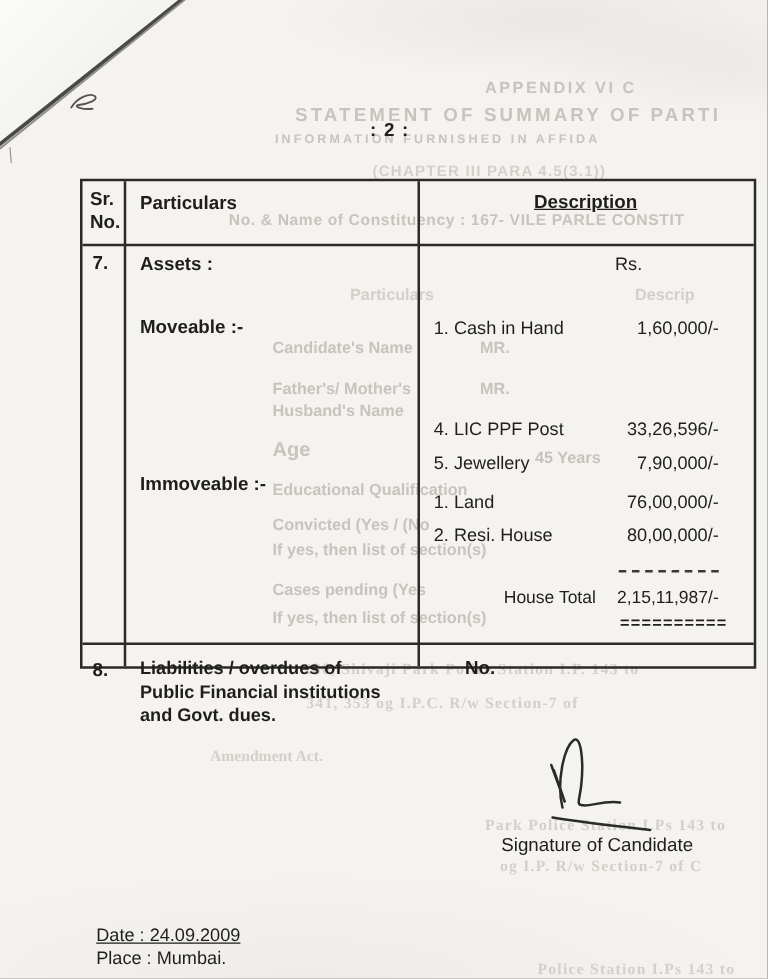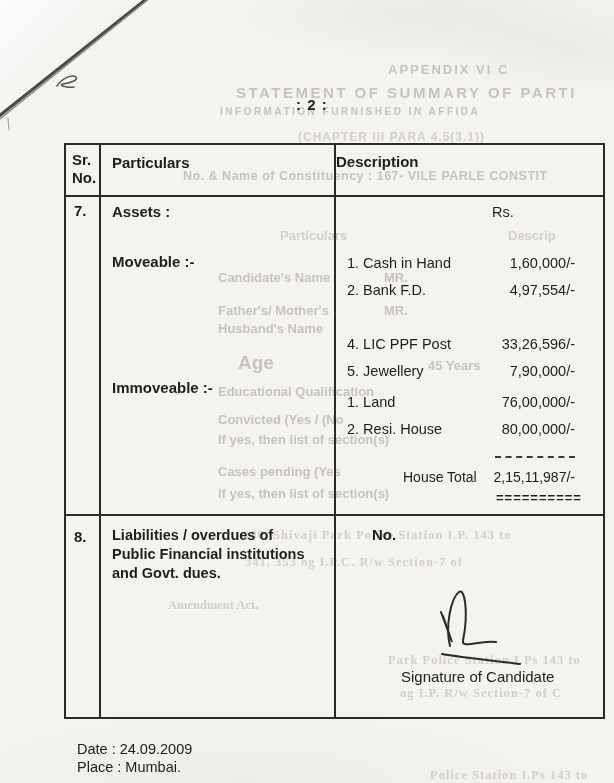--- a/index.html
+++ b/index.html
@@ -19,21 +19,21 @@
   
   .ghost{position:absolute;color:#c7c4bd;font-weight:700;white-space:nowrap;z-index:1;}
   .ghost.light{color:#d3d0c9;}
   .ghost.serif{font-family:"Liberation Serif", serif;font-weight:700;}
   
   .fold{position:absolute;left:0;top:0;width:160px;height:140px;z-index:4;pointer-events:none;}
   .fold-fill{position:absolute;left:0;top:0;width:150px;height:120px;
     clip-path:polygon(0 0, 148px 0, 0 118px);
     background:linear-gradient(135deg,#fbfbfa 0%,#f3f2ef 55%,#e7e6e3 100%);}
   
-  .doc-table{position:absolute;left:64px;top:143px;width:541px;height:576px;
+  .doc-table{position:absolute;left:64px;top:143px;width:541px;height:392px;
     border:2px solid #2b2a27;box-sizing:border-box;z-index:3;}
   .vline,.hline{position:absolute;background:#2b2a27;}
   .vline{width:2px;top:0;bottom:0;}
   .hline{height:2px;left:0;right:0;}
   .cell{position:absolute;font-size:14.5px;line-height:18px;}
   .b{font-weight:700;}
   .pre{white-space:pre-line;}
   .item-row{position:absolute;left:281px;right:28px;display:flex;
     justify-content:space-between;font-size:14.5px;white-space:nowrap;}
   .dashed-rule{position:absolute;left:429px;right:28px;top:311px;
@@ -55,21 +55,21 @@
     <div class="ghost" style="left:220px;top:106px;font-size:10px;letter-spacing:2.5px;">INFORMATION FURNISHED IN AFFIDA</div>
     <div class="ghost light" style="left:298px;top:130px;font-size:12px;letter-spacing:1px;">(CHAPTER III PARA 4.5(3.1))</div>
     <div class="ghost" style="left:183px;top:169px;font-size:12.5px;letter-spacing:0.5px;">No. &amp; Name of Constituency : 167- VILE PARLE CONSTIT</div>
     <div class="ghost light" style="left:280px;top:228px;font-size:13px;">Particulars</div>
     <div class="ghost light" style="left:508px;top:228px;font-size:13px;">Descrip</div>
     <div class="ghost" style="left:218px;top:270px;font-size:13px;">Candidate's Name</div>
     <div class="ghost" style="left:384px;top:270px;font-size:13px;">MR.</div>
     <div class="ghost" style="left:218px;top:303px;font-size:13px;">Father's/ Mother's</div>
     <div class="ghost" style="left:384px;top:303px;font-size:13px;">MR.</div>
     <div class="ghost" style="left:218px;top:321px;font-size:13px;">Husband's Name</div>
-    <div class="ghost" style="left:218px;top:352px;font-size:19px;margin-left:20px;">Age</div>
+    <div class="ghost" style="left:218px;top:352px;font-size:16px;">Age</div>
     <div class="ghost" style="left:428px;top:358px;font-size:13px;">45 Years</div>
     <div class="ghost" style="left:218px;top:384px;font-size:13px;">Educational Qualification</div>
     <div class="ghost" style="left:218px;top:412px;font-size:13px;">Convicted (Yes / (No</div>
     <div class="ghost" style="left:218px;top:432px;font-size:13px;">If yes, then list of section(s)</div>
     <div class="ghost" style="left:218px;top:464px;font-size:13px;">Cases pending (Yes</div>
     <div class="ghost" style="left:218px;top:486px;font-size:13px;">If yes, then list of section(s)</div>
     <div class="ghost serif light" style="left:243px;top:528px;font-size:12.5px;letter-spacing:1px;">280, Shivaji Park Police Station I.P. 143 to</div>
     <div class="ghost serif light" style="left:245px;top:555px;font-size:12.5px;letter-spacing:1px;">341, 353 og I.P.C.    R/w Section-7 of</div>
     <div class="ghost serif light" style="left:168px;top:598px;font-size:12.5px;">Amendment Act.</div>
     <div class="ghost serif light" style="left:388px;top:653px;font-size:12.5px;letter-spacing:1px;">Park Police Station I.Ps 143 to</div>
@@ -81,35 +81,31 @@
 
   <div class="doc-table">
     <div class="vline" style="left:33px;"></div>
     <div class="vline" style="left:268px;"></div>
     <div class="hline" style="top:50px;"></div>
     <div class="hline" style="top:369px;"></div>
 
     <div class="cell b pre" style="left:6px;top:6px;font-size:15px;">Sr.
 No.</div>
     <div class="cell b" style="left:46px;top:9px;font-size:15px;">Particulars</div>
-    <div class="cell b" style="left:270px;right:2px;top:8px;text-align:left;font-size:15px;">Description</div>
+    <div class="cell b" style="left:270px;right:2px;top:8px;text-align:center;font-size:15px;text-decoration:underline;">Description</div>
 
     <div class="cell b" style="left:8px;top:57px;font-size:15px;">7.</div>
     <div class="cell b" style="left:46px;top:58px;font-size:15px;">Assets :</div>
     <div class="cell" style="left:426px;top:58px;">Rs.</div>
 
     <div class="cell b" style="left:46px;top:108px;font-size:15px;">Moveable :-</div>
 
     <div class="item-row" style="top:110px;gap:10px;">
       <span>1. Cash in Hand</span>
       <span>1,60,000/-</span>
-    </div>
-    <div class="item-row" style="top:137px;">
-      <span>2. Bank F.D.</span>
-      <span>4,97,554/-</span>
     </div>
     <div class="item-row" style="top:191px;">
       <span>4. LIC PPF Post</span>
       <span>33,26,596/-</span>
     </div>
     <div class="item-row" style="top:218px;">
       <span>5. Jewellery</span>
       <span>7,90,000/-</span>
     </div>
 
@@ -141,21 +137,21 @@
 
   <svg class="sig" style="position:absolute;left:432px;top:584px;z-index:3;" width="110" height="88" viewBox="0 0 110 88">
     <g fill="none" stroke="#2a2a28" stroke-width="2" stroke-linecap="round">
       <path d="M 18,62 C 13,42 19,14 27,8 C 33,4 35,26 33,44 C 32,54 29,60 33,60 C 39,62 50,56 64,58"></path>
       <path d="M 11,32 L 20,58 L 9,28"></path>
       <path d="M 10,70 C 35,74 62,77 88,80"></path>
     </g>
   </svg>
   <div class="sig-caption">Signature of Candidate</div>
 
-  <div class="footer-line" style="top:741px;">Date : 24.09.2009</div>
+  <div class="footer-line" style="top:741px;text-decoration:underline;">Date : 24.09.2009</div>
   <div class="footer-line" style="top:759px;">Place : Mumbai.</div>
 
   <div class="fold">
     <div class="fold-fill"></div>
     <svg width="160" height="140" viewBox="0 0 160 140" style="position:absolute;left:0;top:0;">
       <g fill="none" stroke-linecap="round">
         <path d="M 150,-4 L -6,120" stroke="#4a4946" stroke-width="3"></path>
         <path d="M 150,-2 L -4,122" stroke="#8d8c88" stroke-width="1.5"></path>
         <path d="M 57,86 C 62,78 72,74 76,77 C 79,80 70,83 63,84 C 58,85 66,88 74,87" stroke="#55544f" stroke-width="1.5"></path>
         <path d="M 8,118 L 9,130" stroke="#9a9994" stroke-width="1"></path>

